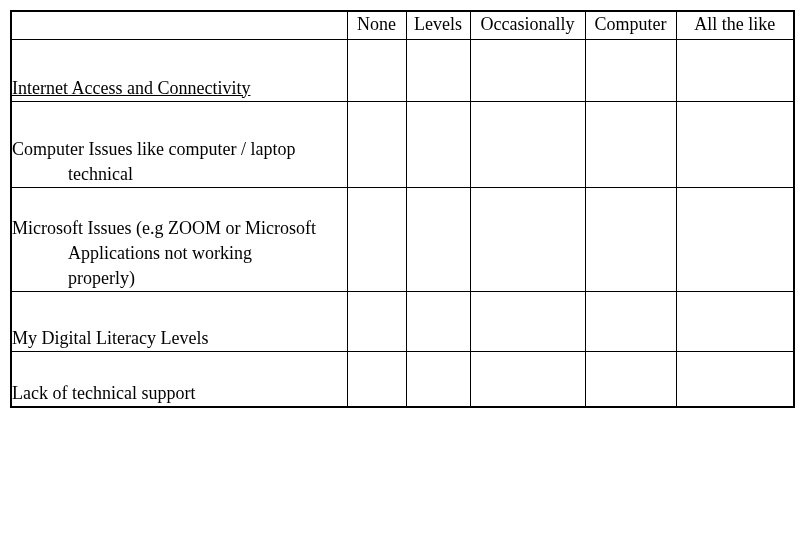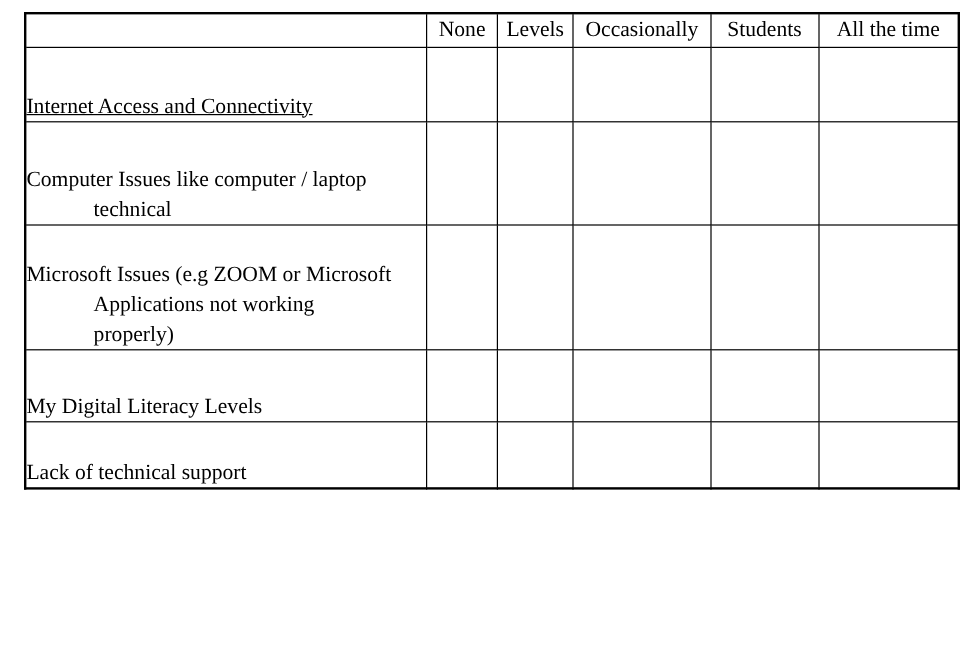--- a/index.html
+++ b/index.html
@@ -5,21 +5,21 @@
   html, body { margin: 0; padding: 0; }
   body {
     width: 800px; height: 545px;
     background: #ffffff;
     font-family: "Liberation Serif", "DejaVu Serif", serif;
     color: #000000;
     overflow: hidden;
   }
   .page { position: relative; width: 800px; height: 545px; background: #ffffff; }
   table.survey {
-    position: absolute; left: 20px; top: 10px;
+    position: absolute; left: 10px; top: 10px;
     border-collapse: collapse;
     table-layout: fixed;
     border: 2px solid #000000;
     background: #ffffff;
   }
   table.survey th, table.survey td {
     border: 1.5px solid #000000;
     padding: 0;
     font-size: 18px;
     font-weight: normal;
@@ -67,22 +67,22 @@
       <col style="width:91px">
       <col style="width:118px">
     </colgroup>
 
     <tbody>
         <tr class="hdr">
       <th></th>
       <th>None</th>
       <th>Levels</th>
       <th>Occasionally</th>
-      <th>Students</th>
-      <th>All the time</th>
+      <th>Computer</th>
+      <th>All the like</th>
     </tr>
 
     <tr class="r1">
       <td class="label-cell">
         <div class="line">Internet Access and Connectivity</div>
       </td>
       <td class="answer-cell"></td>
       <td class="answer-cell"></td>
       <td class="answer-cell"></td>
       <td class="answer-cell"></td>

